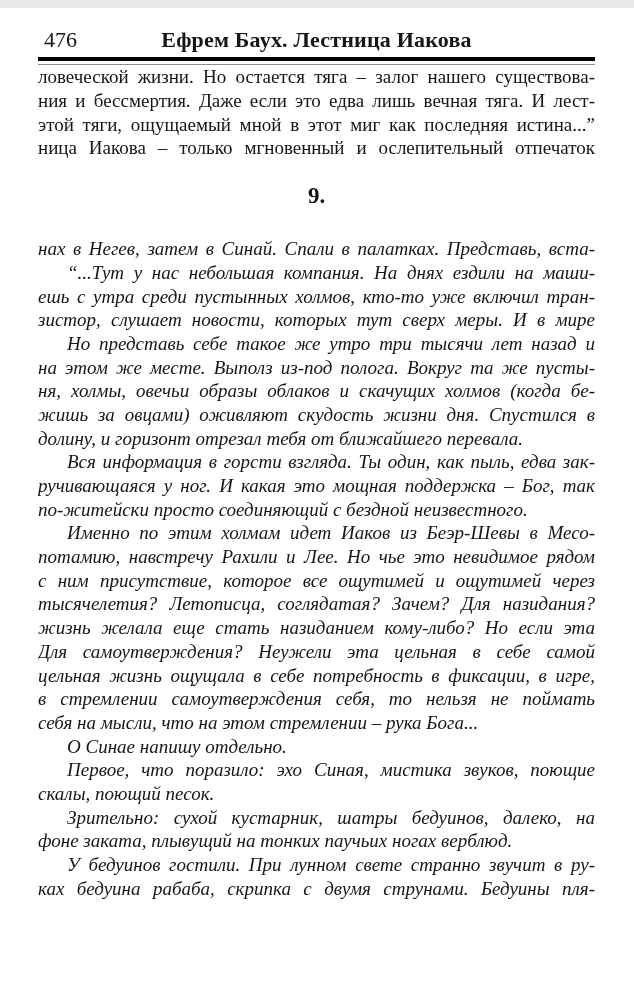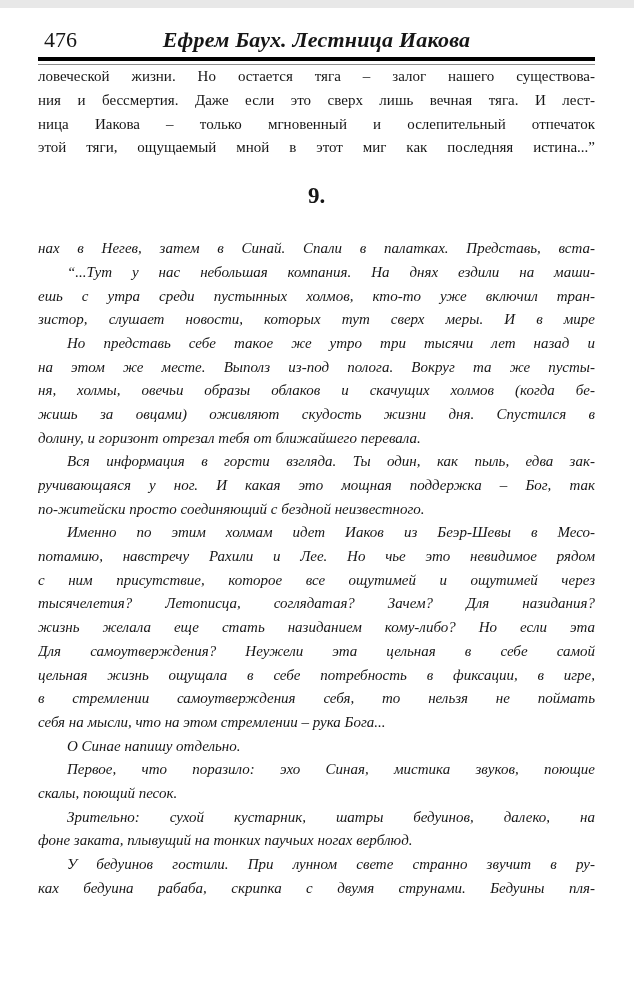--- a/index.html
+++ b/index.html
@@ -28,28 +28,27 @@
     font-size: 22px;
     line-height: 26px;
     font-style: normal;
     font-weight: normal;
   }
   .running-title {
     display: inline-block;
     font-size: 22px;
     line-height: 26px;
     font-weight: bold;
-    font-style: italic;
     letter-spacing: 0.2px;
   }
   .rule-thick { height: 3.5px; background: var(--rule-thick, #000); margin-top: 4px; }
   .rule-thin  { height: 1.4px; background: var(--rule-thin, #8d8d8d); margin-top: 3.5px; }
 
   
-  .body-text { font-size: 15px; }
+  .body-text { font-size: 19px; }
   .line {
     line-height: 23.7px;
     text-align: justify;
     text-align-last: justify;
     white-space: normal;
     overflow: hidden;
     height: 23.7px;
   }
   .line.last { text-align-last: left; }
   .line.indent { padding-left: 29px; }
@@ -75,23 +74,23 @@
 
   <div class="header-row">
     <span class="page-number">476</span>
     <span class="running-title">Ефрем Баух. Лестница Иакова</span>
   </div>
   <div class="rule-thick"></div>
   <div class="rule-thin"></div>
 
   <div class="body-text continuation paragraph">
       <div class="line">ловеческой жизни. Но остается тяга – залог нашего существова-</div>
-      <div class="line">ния и бессмертия. Даже если это сверх лишь вечная тяга. И лест-</div>
+      <div class="line">ния и бессмертия. Даже если это едва лишь вечная тяга. И лест-</div>
+      <div class="line">этой тяги, ощущаемый мной в этот миг как последняя истина...”</div>
       <div class="line">ница Иакова – только мгновенный и ослепительный отпечаток</div>
-      <div class="line">этой тяги, ощущаемый мной в этот миг как последняя истина...”</div>
     </div>
 
   <div class="section-heading">9.</div>
 
   <div class="body-text letter">
       <div class="paragraph">
         <div class="line">нах в Негев, затем в Синай. Спали в палатках. Представь, вста-</div>
         <div class="line indent">“...Тут у нас небольшая компания. На днях ездили на маши-</div>
         <div class="line">ешь с утра среди пустынных холмов, кто-то уже включил тран-</div>
         <div class="line">зистор, слушает новости, которых тут сверх меры. И в мире</div>

